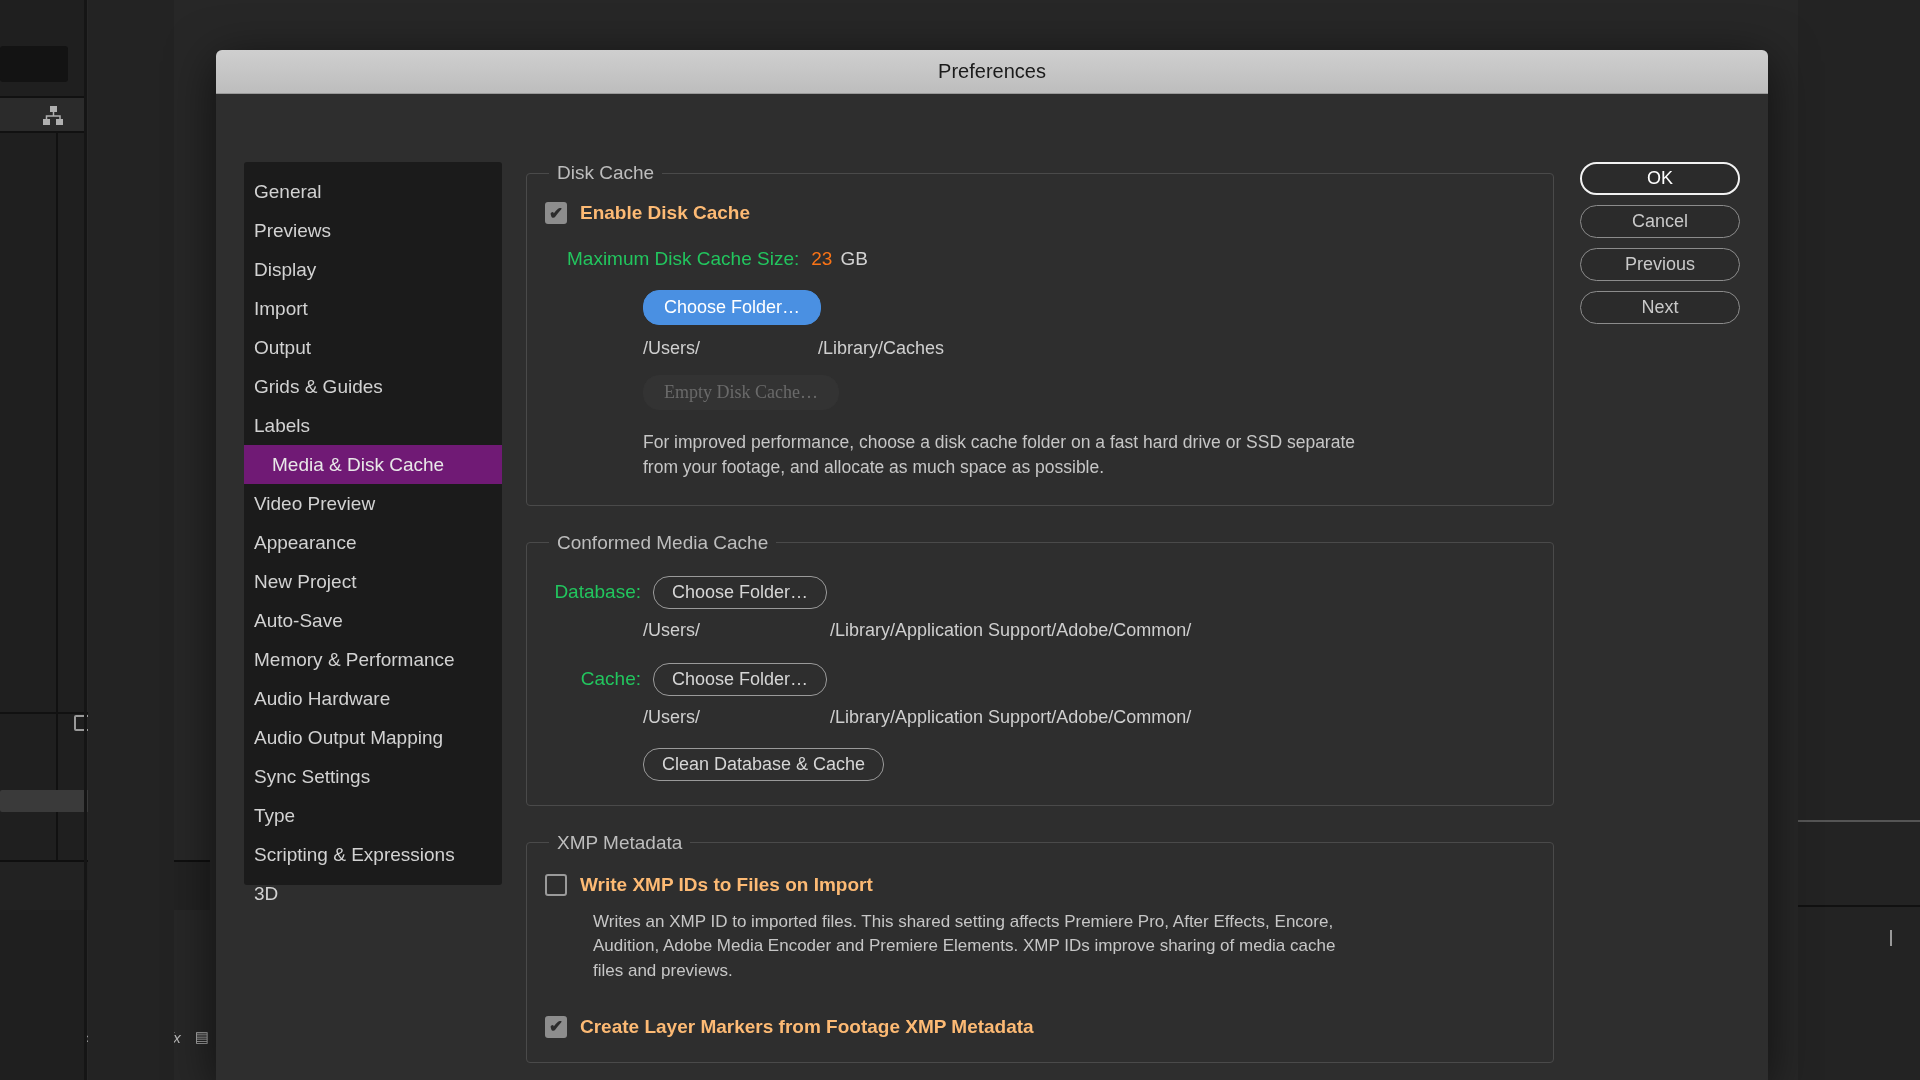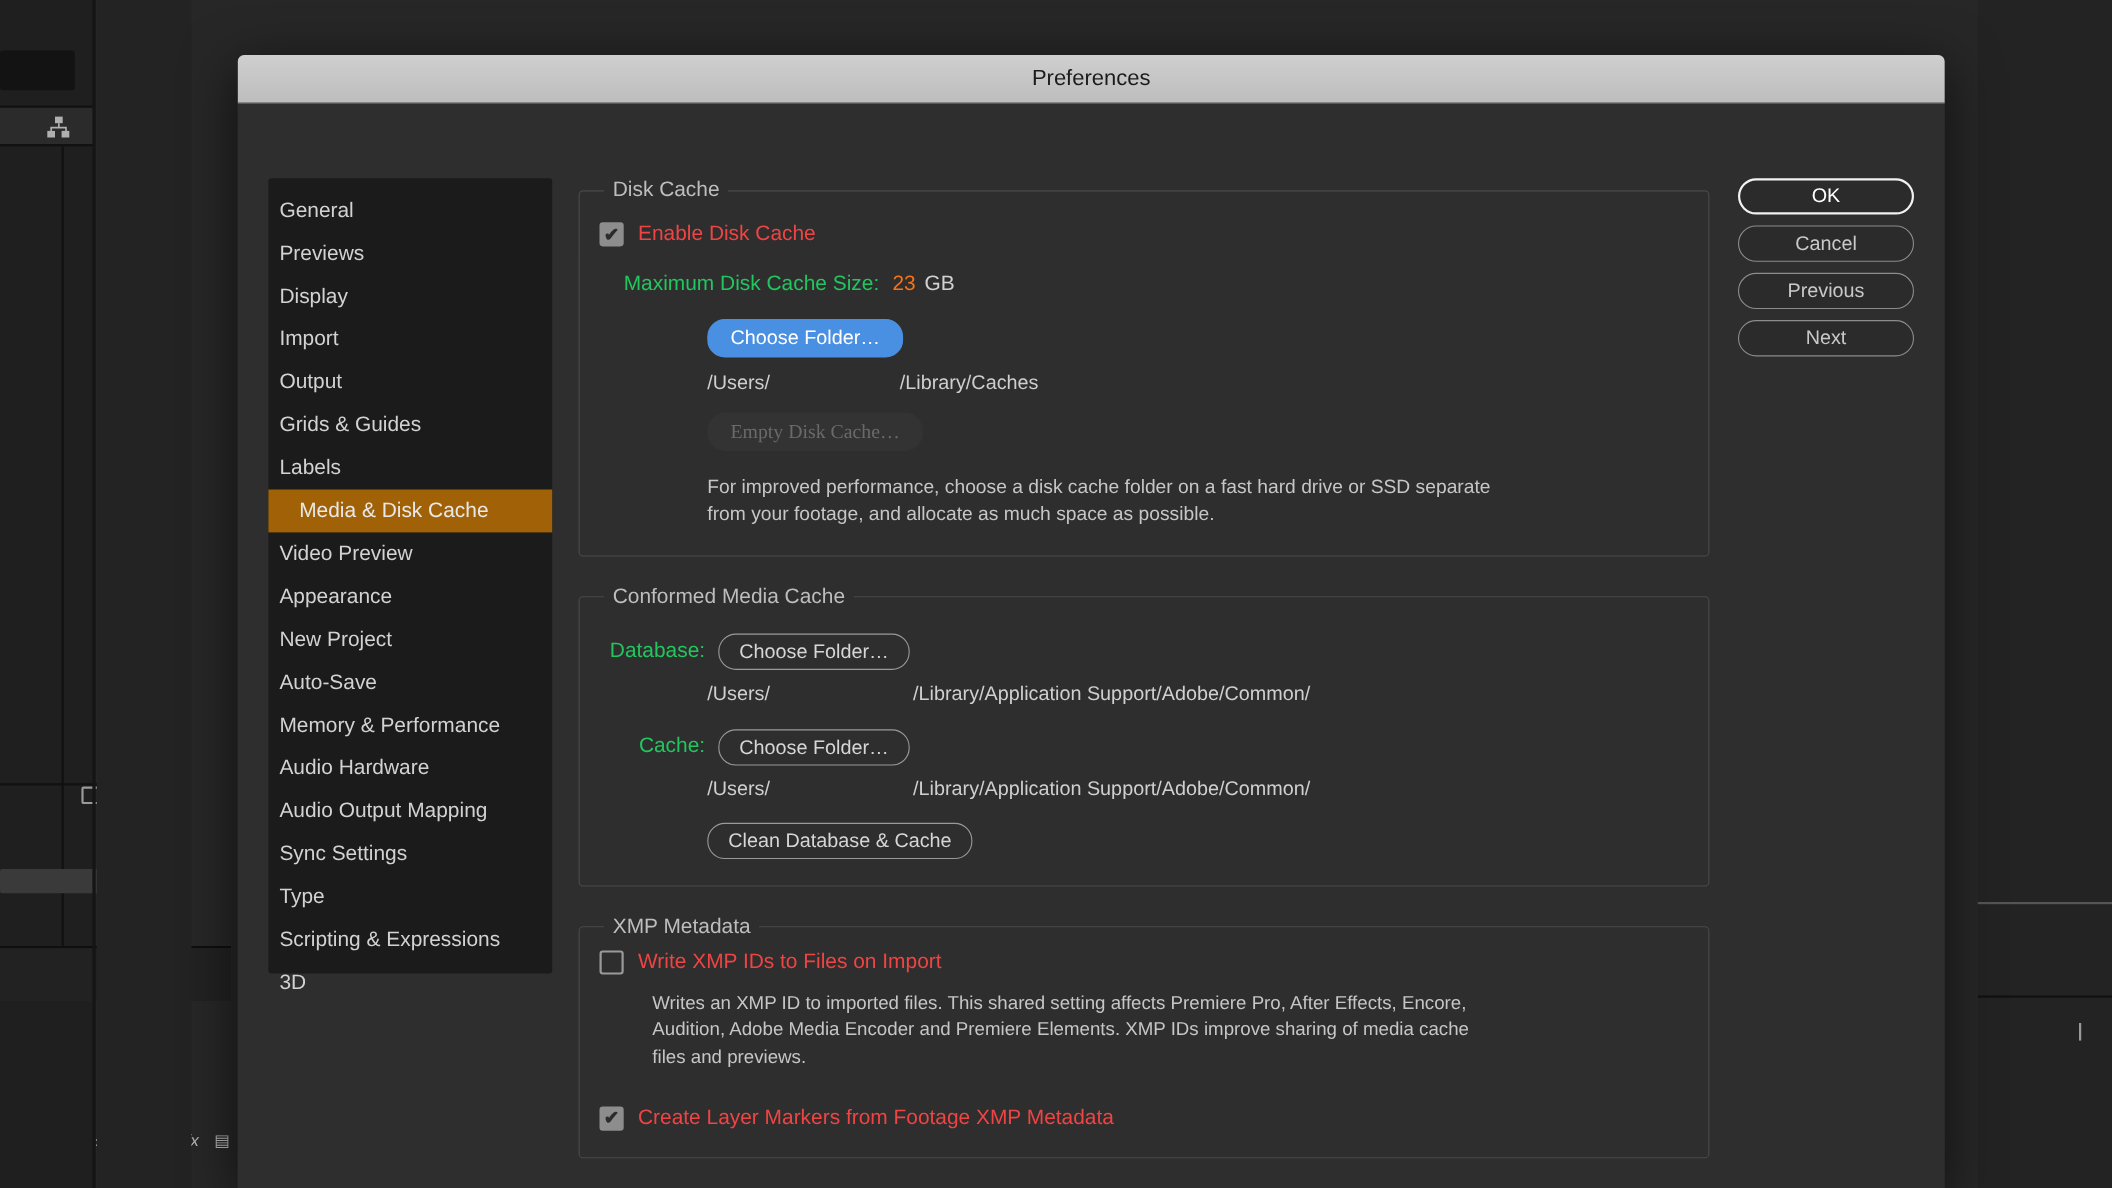--- a/index.html
+++ b/index.html
@@ -58,21 +58,21 @@
     position: absolute; left: 28px; top: 68px;
     width: 258px; height: 723px;
     background: #1b1b1b;
     border-radius: 3px;
     padding-top: 10px;
   }
   .side-item {
     height: 39px; display: flex; align-items: center;
     padding-left: 10px; color: #d2d2d2; font-size: 19px;
   }
-  .side-item.active { background: #a16207; color: #e8e8e8; padding-left: 28px; }
+  .side-item.active { background: #701a75; color: #e8e8e8; padding-left: 28px; }
 
   
   .btncol { position: absolute; right: 28px; top: 68px; width: 160px; }
   .pillbtn {
     display: block; width: 100%; height: 33px; margin-bottom: 10px;
     background: #2b2b2b; border: 1px solid #8c8c8c; border-radius: 17px;
     color: #c9c9c9; font-size: 18px; font-family: inherit; cursor: pointer;
   }
   .pillbtn.default { border: 2px solid #f2f2f2; color: #ffffff; }
 
@@ -87,21 +87,21 @@
     color: #bdbdbd; font-size: 19px; padding: 0 8px; margin-left: 4px;
   }
   .row { display: flex; align-items: center; }
 
   
   .cb { width: 22px; height: 22px; border-radius: 3px; flex: 0 0 auto;
         display: inline-flex; align-items: center; justify-content: center; }
   .cb.checked { background: #8d8d8d; }
   .cb.unchecked { background: transparent; border: 2px solid #9a9a9a; }
   .cb .tick { color: #2c2c2c; font-size: 17px; line-height: 1; font-weight: bold; }
-  .cb-label { color: #ef4444; font-size: 19px; margin-left: 13px; }
+  .cb-label { color: #fdba74; font-size: 19px; margin-left: 13px; font-weight: bold; }
 
   .lbl { color: #22c55e; font-size: 19px; }
   .val-blue { color: #f97316; font-size: 19px; }
   .unit { color: #d2d2d2; font-size: 19px; }
 
   .btn-pill-out {
     background: #2e2e2e; border: 1px solid #9a9a9a; border-radius: 16px;
     color: #d6d6d6; font-size: 18px; padding: 5px 18px; font-family: inherit; cursor: pointer;
   }
   .btn-pill-blue {
@@ -292,21 +292,21 @@
           </div>
 
           <div class="row" style="margin-top:20px; margin-left:98px">
             <button class="btn-pill-out">Clean Database &amp; Cache</button>
           </div>
         </fieldset>
 
         <fieldset class="group">
           <legend>XMP Metadata</legend>
 
-          <div class="row" style="">
+          <div class="row" style="margin-top:10px">
             <span class="cb unchecked"></span>
             <span class="cb-label">Write XMP IDs to Files on Import</span>
           </div>
 
           <div class="desc-sm" style="margin-top:14px; margin-left:48px; max-width:755px">Writes an XMP ID to imported files. This shared setting affects Premiere Pro, After Effects, Encore, Audition, Adobe Media Encoder and Premiere Elements. XMP IDs improve sharing of media cache files and previews.</div>
 
           <div class="row" style="margin-top:32px">
             <span class="cb checked">
               <span class="tick">✔</span>
             </span>

